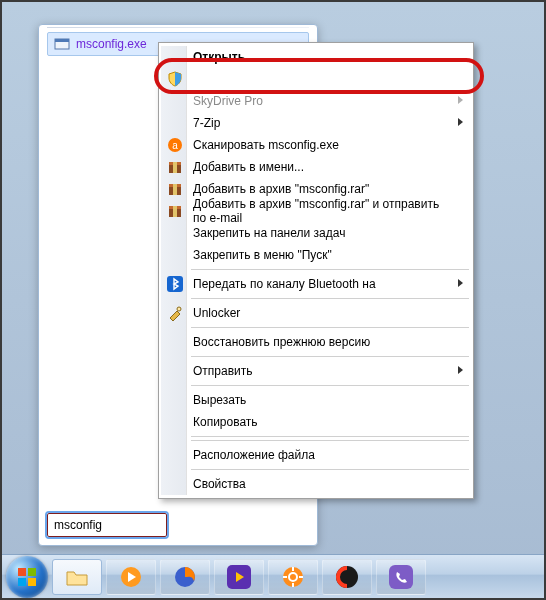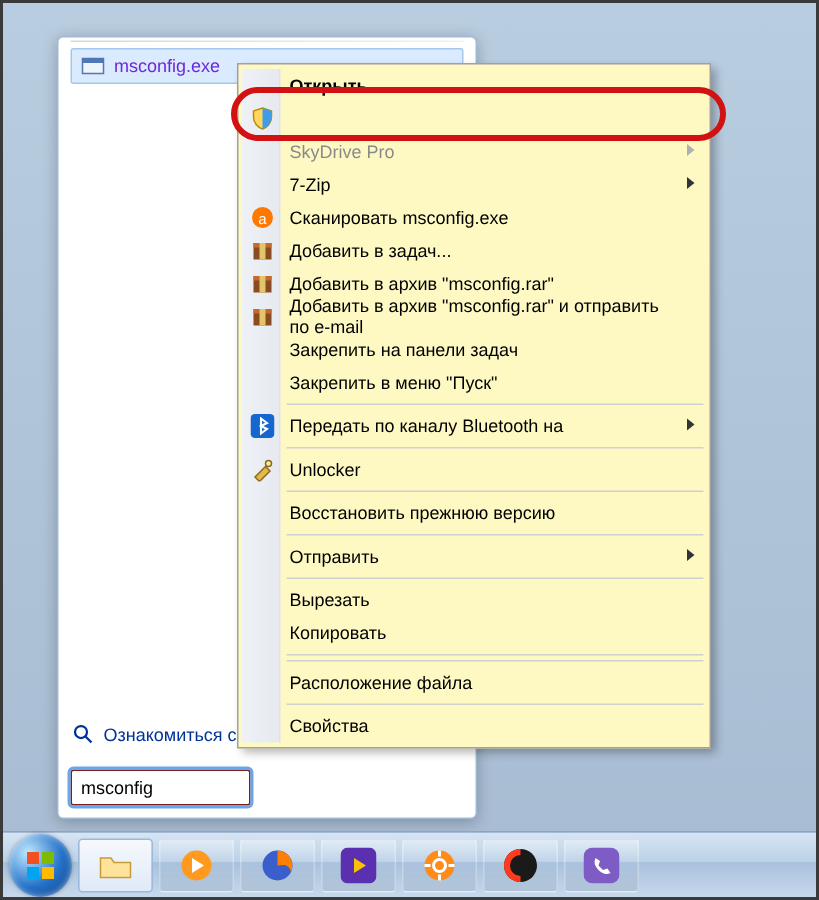--- a/index.html
+++ b/index.html
@@ -71,21 +71,21 @@
     border: 1px solid #7f1d1d;
     outline: 2px solid #6aa6ec;
     border-radius: 2px;
   }
 
   
   .context-menu {
     position: absolute;
     left: 156px; top: 40px;
     width: 316px;
-    background: #fef9c3;
+    background: #ffffff;
     border: 1px solid #a0a0a0;
     box-shadow: 3px 3px 6px rgba(0,0,0,0.3);
     padding: 3px 2px;
   }
   .context-menu .gutter {
     position: absolute;
     left: 2px; top: 3px; bottom: 3px;
     width: 26px;
     background: linear-gradient(to right,#eef1f6,#e6eaf0);
     border-right: 1px solid #e1e1e1;
@@ -169,27 +169,20 @@
   <div class="program-item">
     <span class="program-icon">
       <svg width="16" height="16">
           <rect x="1" y="3" width="14" height="10" fill="#eef4fb" stroke="#5577aa"></rect>
           <rect x="1" y="3" width="14" height="3" fill="#4e79b6"></rect>
         </svg>
     </span>
     <span class="program-label">msconfig.exe</span>
   </div>
 
-  <div class="learn-more">
-    <svg width="14" height="14">
-        <circle cx="5" cy="5" r="4" fill="none" stroke="#003399" stroke-width="1.5"></circle>
-        <line x1="8" y1="8" x2="12" y2="12" stroke="#003399" stroke-width="1.5"></line>
-      </svg>
-    <span>Ознакомиться с</span>
-  </div>
 
   <div class="search-box">
     <input class="search-input" type="text" value="msconfig" style="">
   </div>
 </div>
 
 <div class="context-menu" id="context-menu">
   <div class="gutter"></div>
 <div class="cm-item">
       <span style="font-weight:600;">Открыть</span>
@@ -220,21 +213,21 @@
       <span style="">Сканировать msconfig.exe</span>
     </div>
     <div class="cm-item">
       <span class="cm-icon">
         <svg width="16" height="16">
           <rect x="2" y="3" width="12" height="11" fill="#8a4a22"></rect>
           <rect x="2" y="3" width="12" height="3" fill="#c46a2f"></rect>
           <rect x="6" y="3" width="4" height="11" fill="#e2c46a"></rect>
         </svg>
       </span>
-      <span style="">Добавить в задач...</span>
+      <span style="">Добавить в имени...</span>
     </div>
     <div class="cm-item">
       <span class="cm-icon">
         <svg width="16" height="16">
           <rect x="2" y="3" width="12" height="11" fill="#8a4a22"></rect>
           <rect x="2" y="3" width="12" height="3" fill="#c46a2f"></rect>
           <rect x="6" y="3" width="4" height="11" fill="#e2c46a"></rect>
         </svg>
       </span>
       <span style="">Добавить в архив "msconfig.rar"</span>

